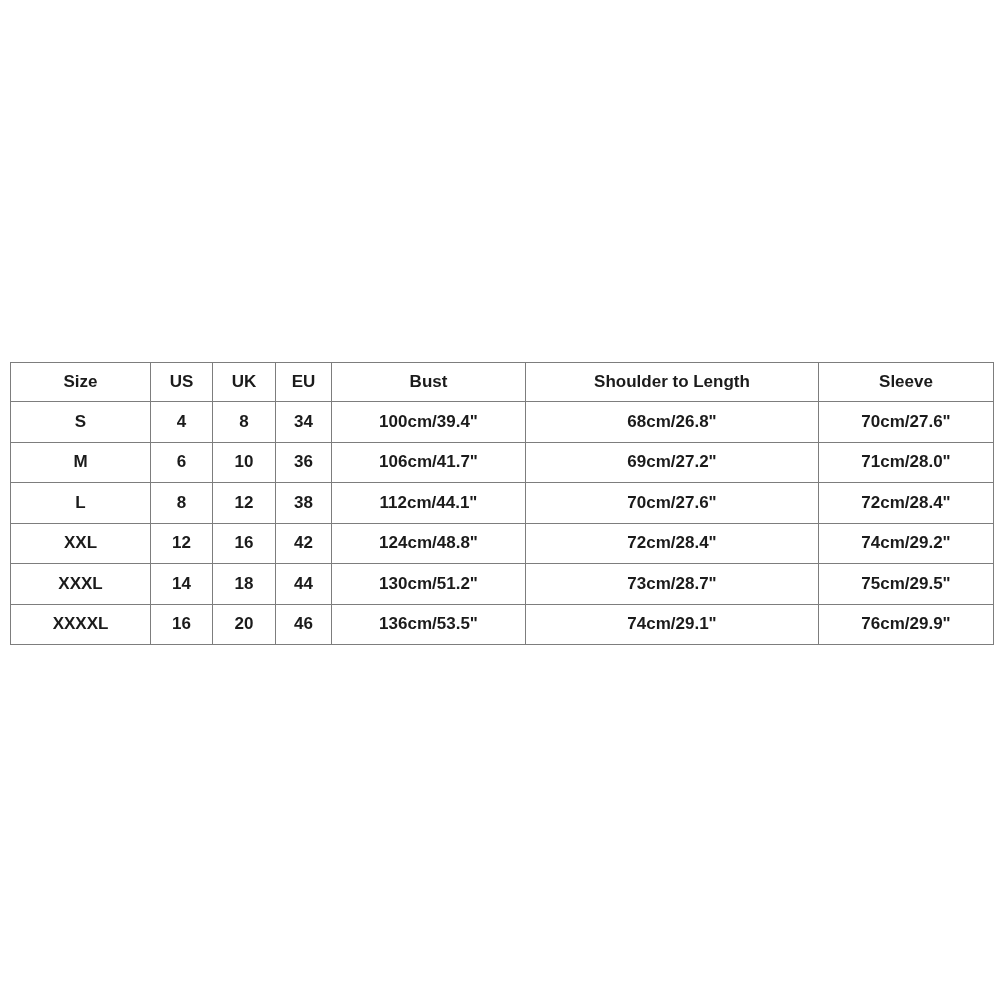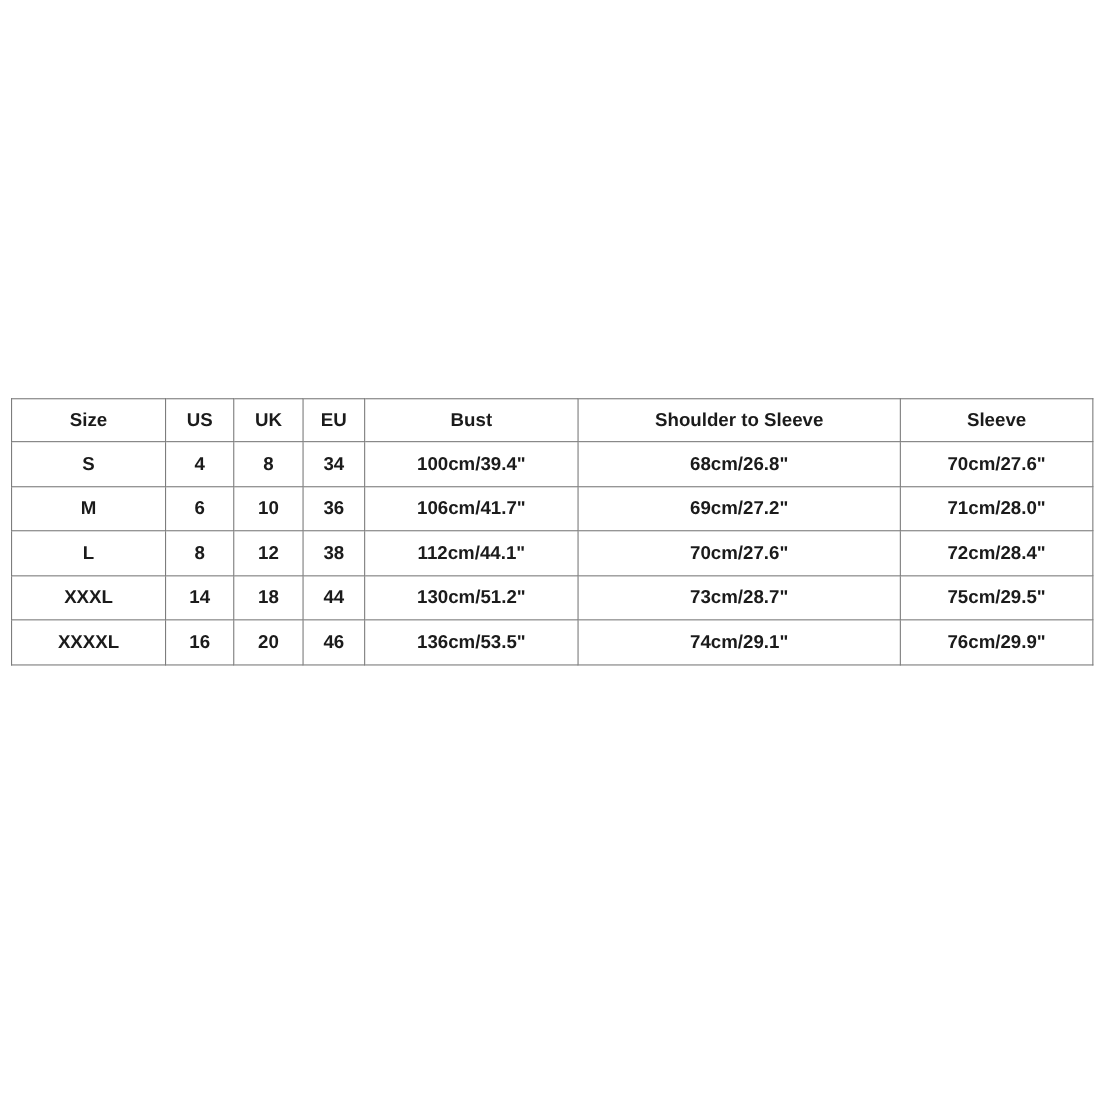--- a/index.html
+++ b/index.html
@@ -56,21 +56,21 @@
         <col style="width: 293px;">
         <col style="width: 175px;">
       </colgroup>
     <thead>
       <tr>
         <th>Size</th>
         <th>US</th>
         <th>UK</th>
         <th>EU</th>
         <th>Bust</th>
-        <th>Shoulder to Sleeve</th>
+        <th>Shoulder to Length</th>
         <th>Sleeve</th>
       </tr>
     </thead>
     <tbody>
         <tr>
           <td>S</td>
           <td>4</td>
           <td>8</td>
           <td>34</td>
           <td>100cm/39.4"</td>
@@ -89,20 +89,29 @@
         <tr>
           <td>L</td>
           <td>8</td>
           <td>12</td>
           <td>38</td>
           <td>112cm/44.1"</td>
           <td>70cm/27.6"</td>
           <td>72cm/28.4"</td>
         </tr>
         <tr>
+          <td>XXL</td>
+          <td>12</td>
+          <td>16</td>
+          <td>42</td>
+          <td>124cm/48.8"</td>
+          <td>72cm/28.4"</td>
+          <td>74cm/29.2"</td>
+        </tr>
+        <tr>
           <td>XXXL</td>
           <td>14</td>
           <td>18</td>
           <td>44</td>
           <td>130cm/51.2"</td>
           <td>73cm/28.7"</td>
           <td>75cm/29.5"</td>
         </tr>
         <tr>
           <td>XXXXL</td>

